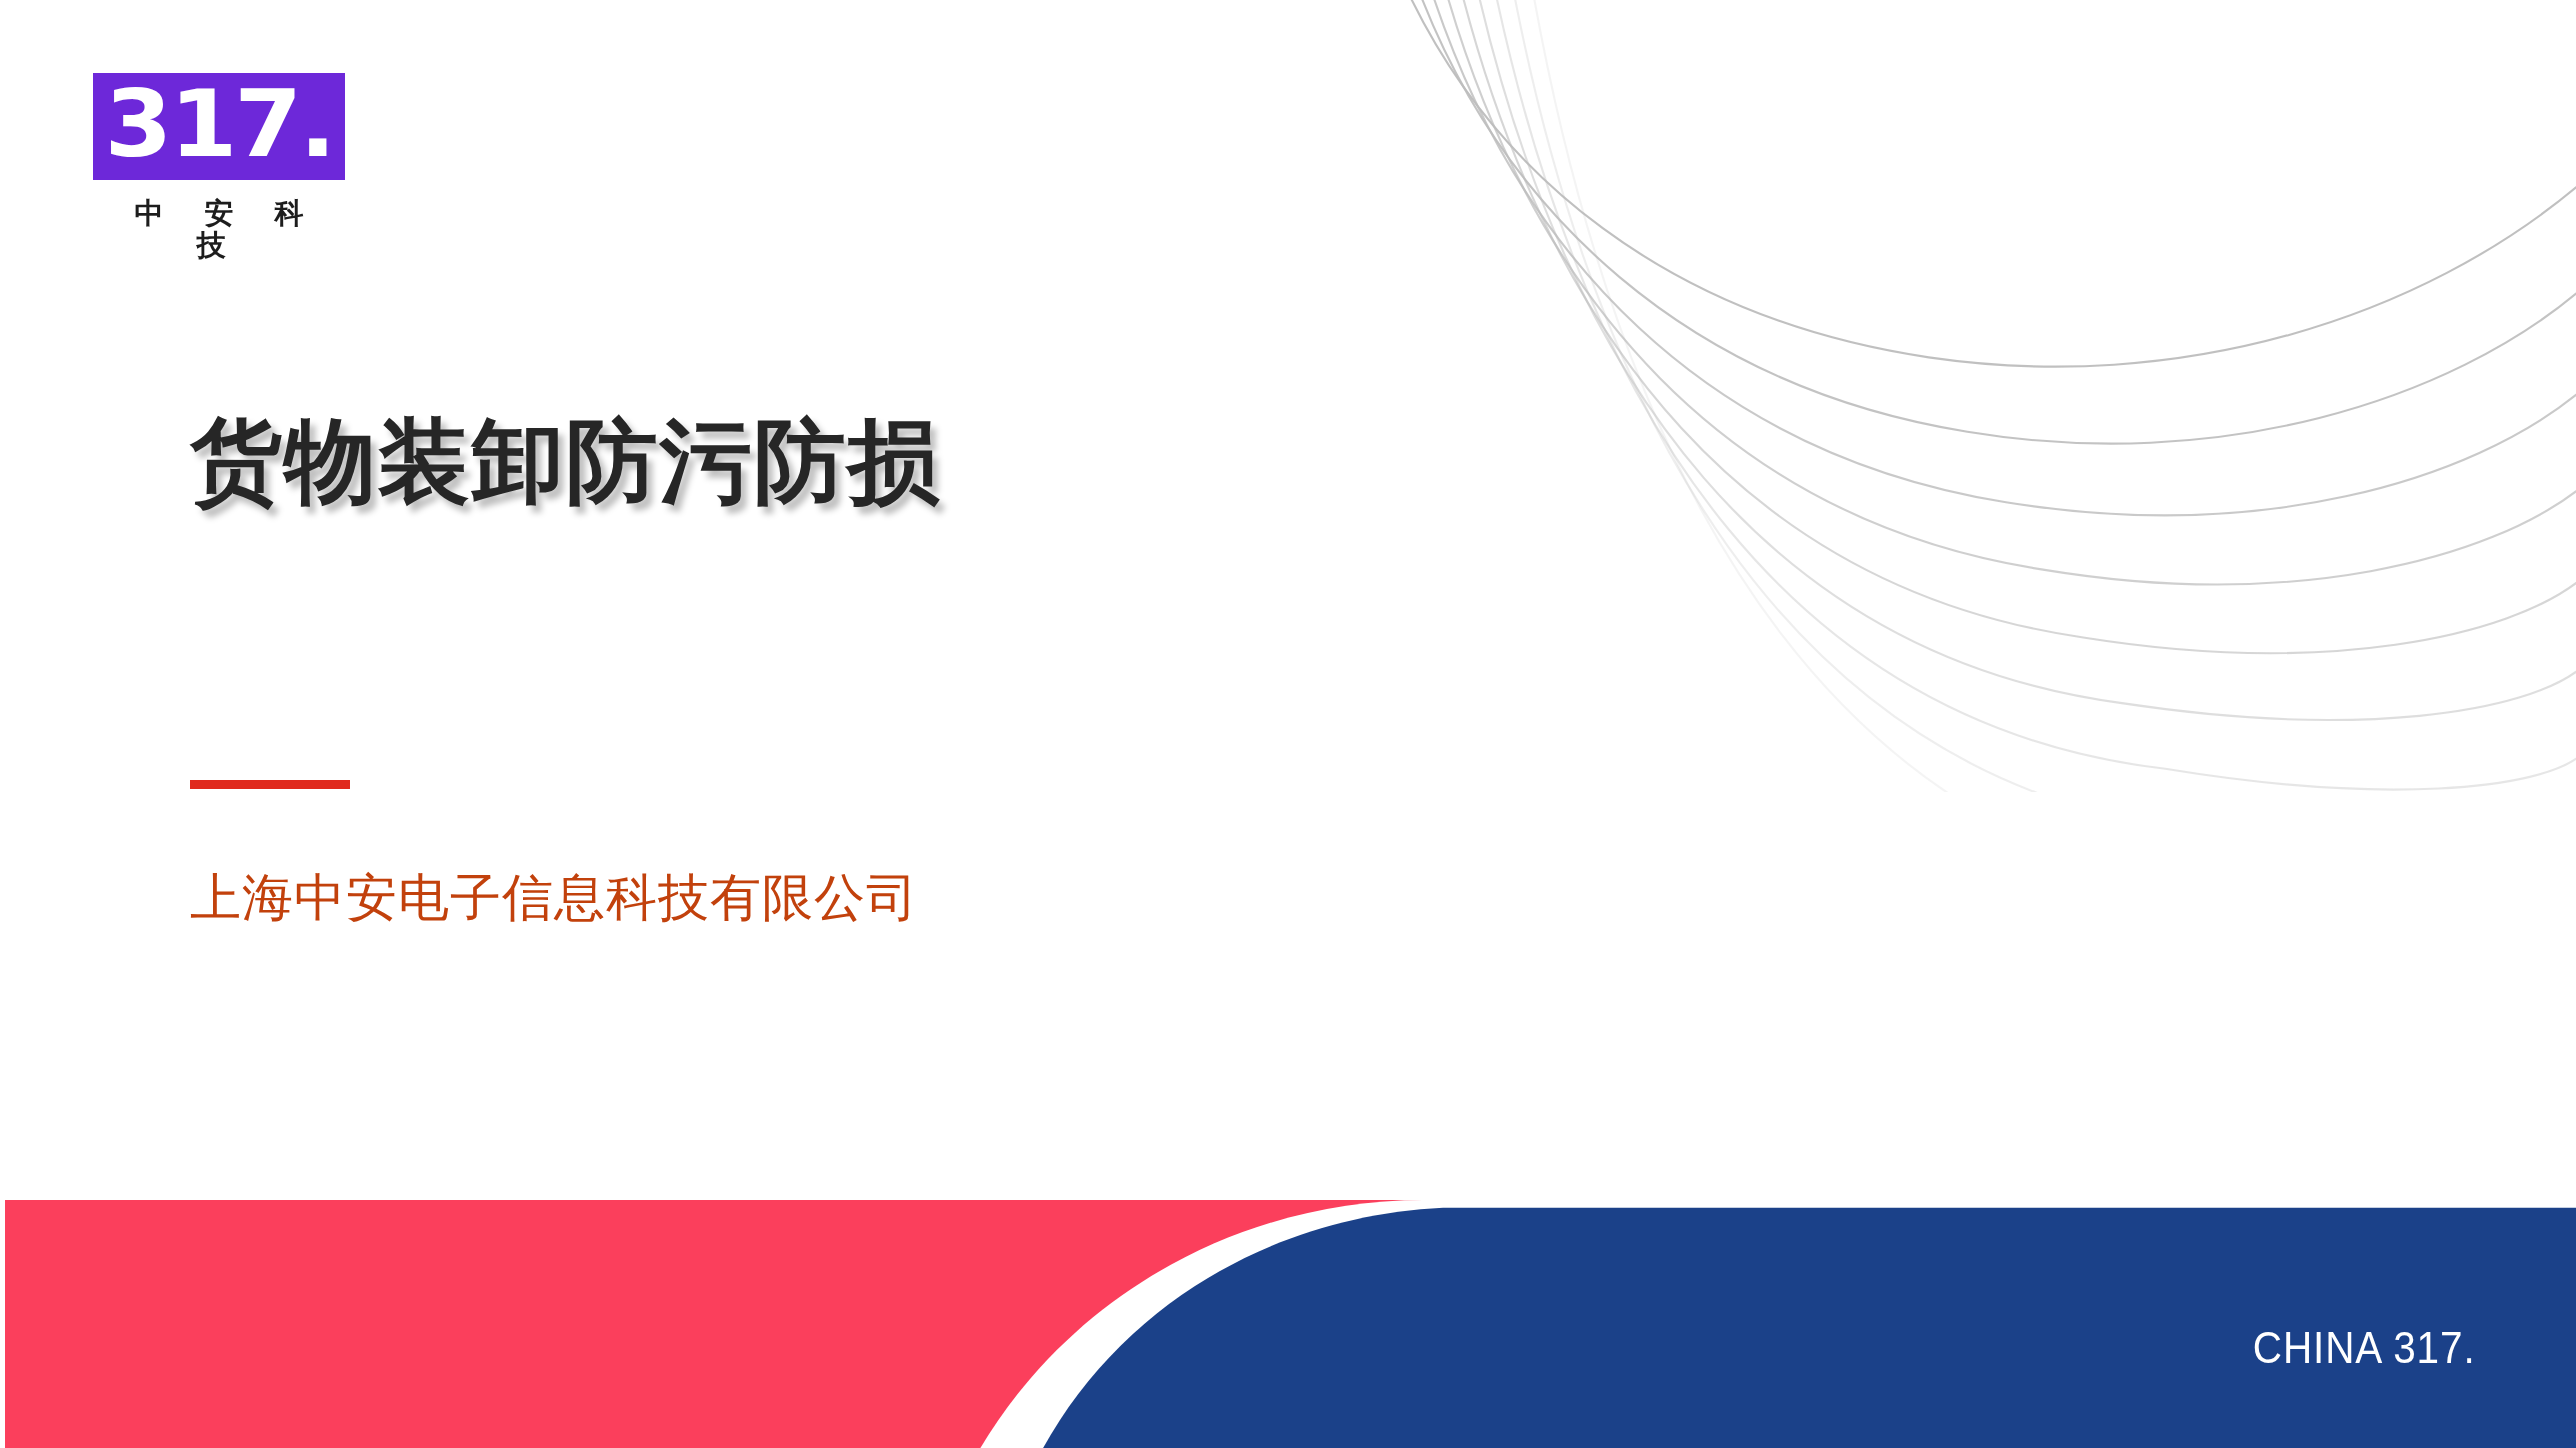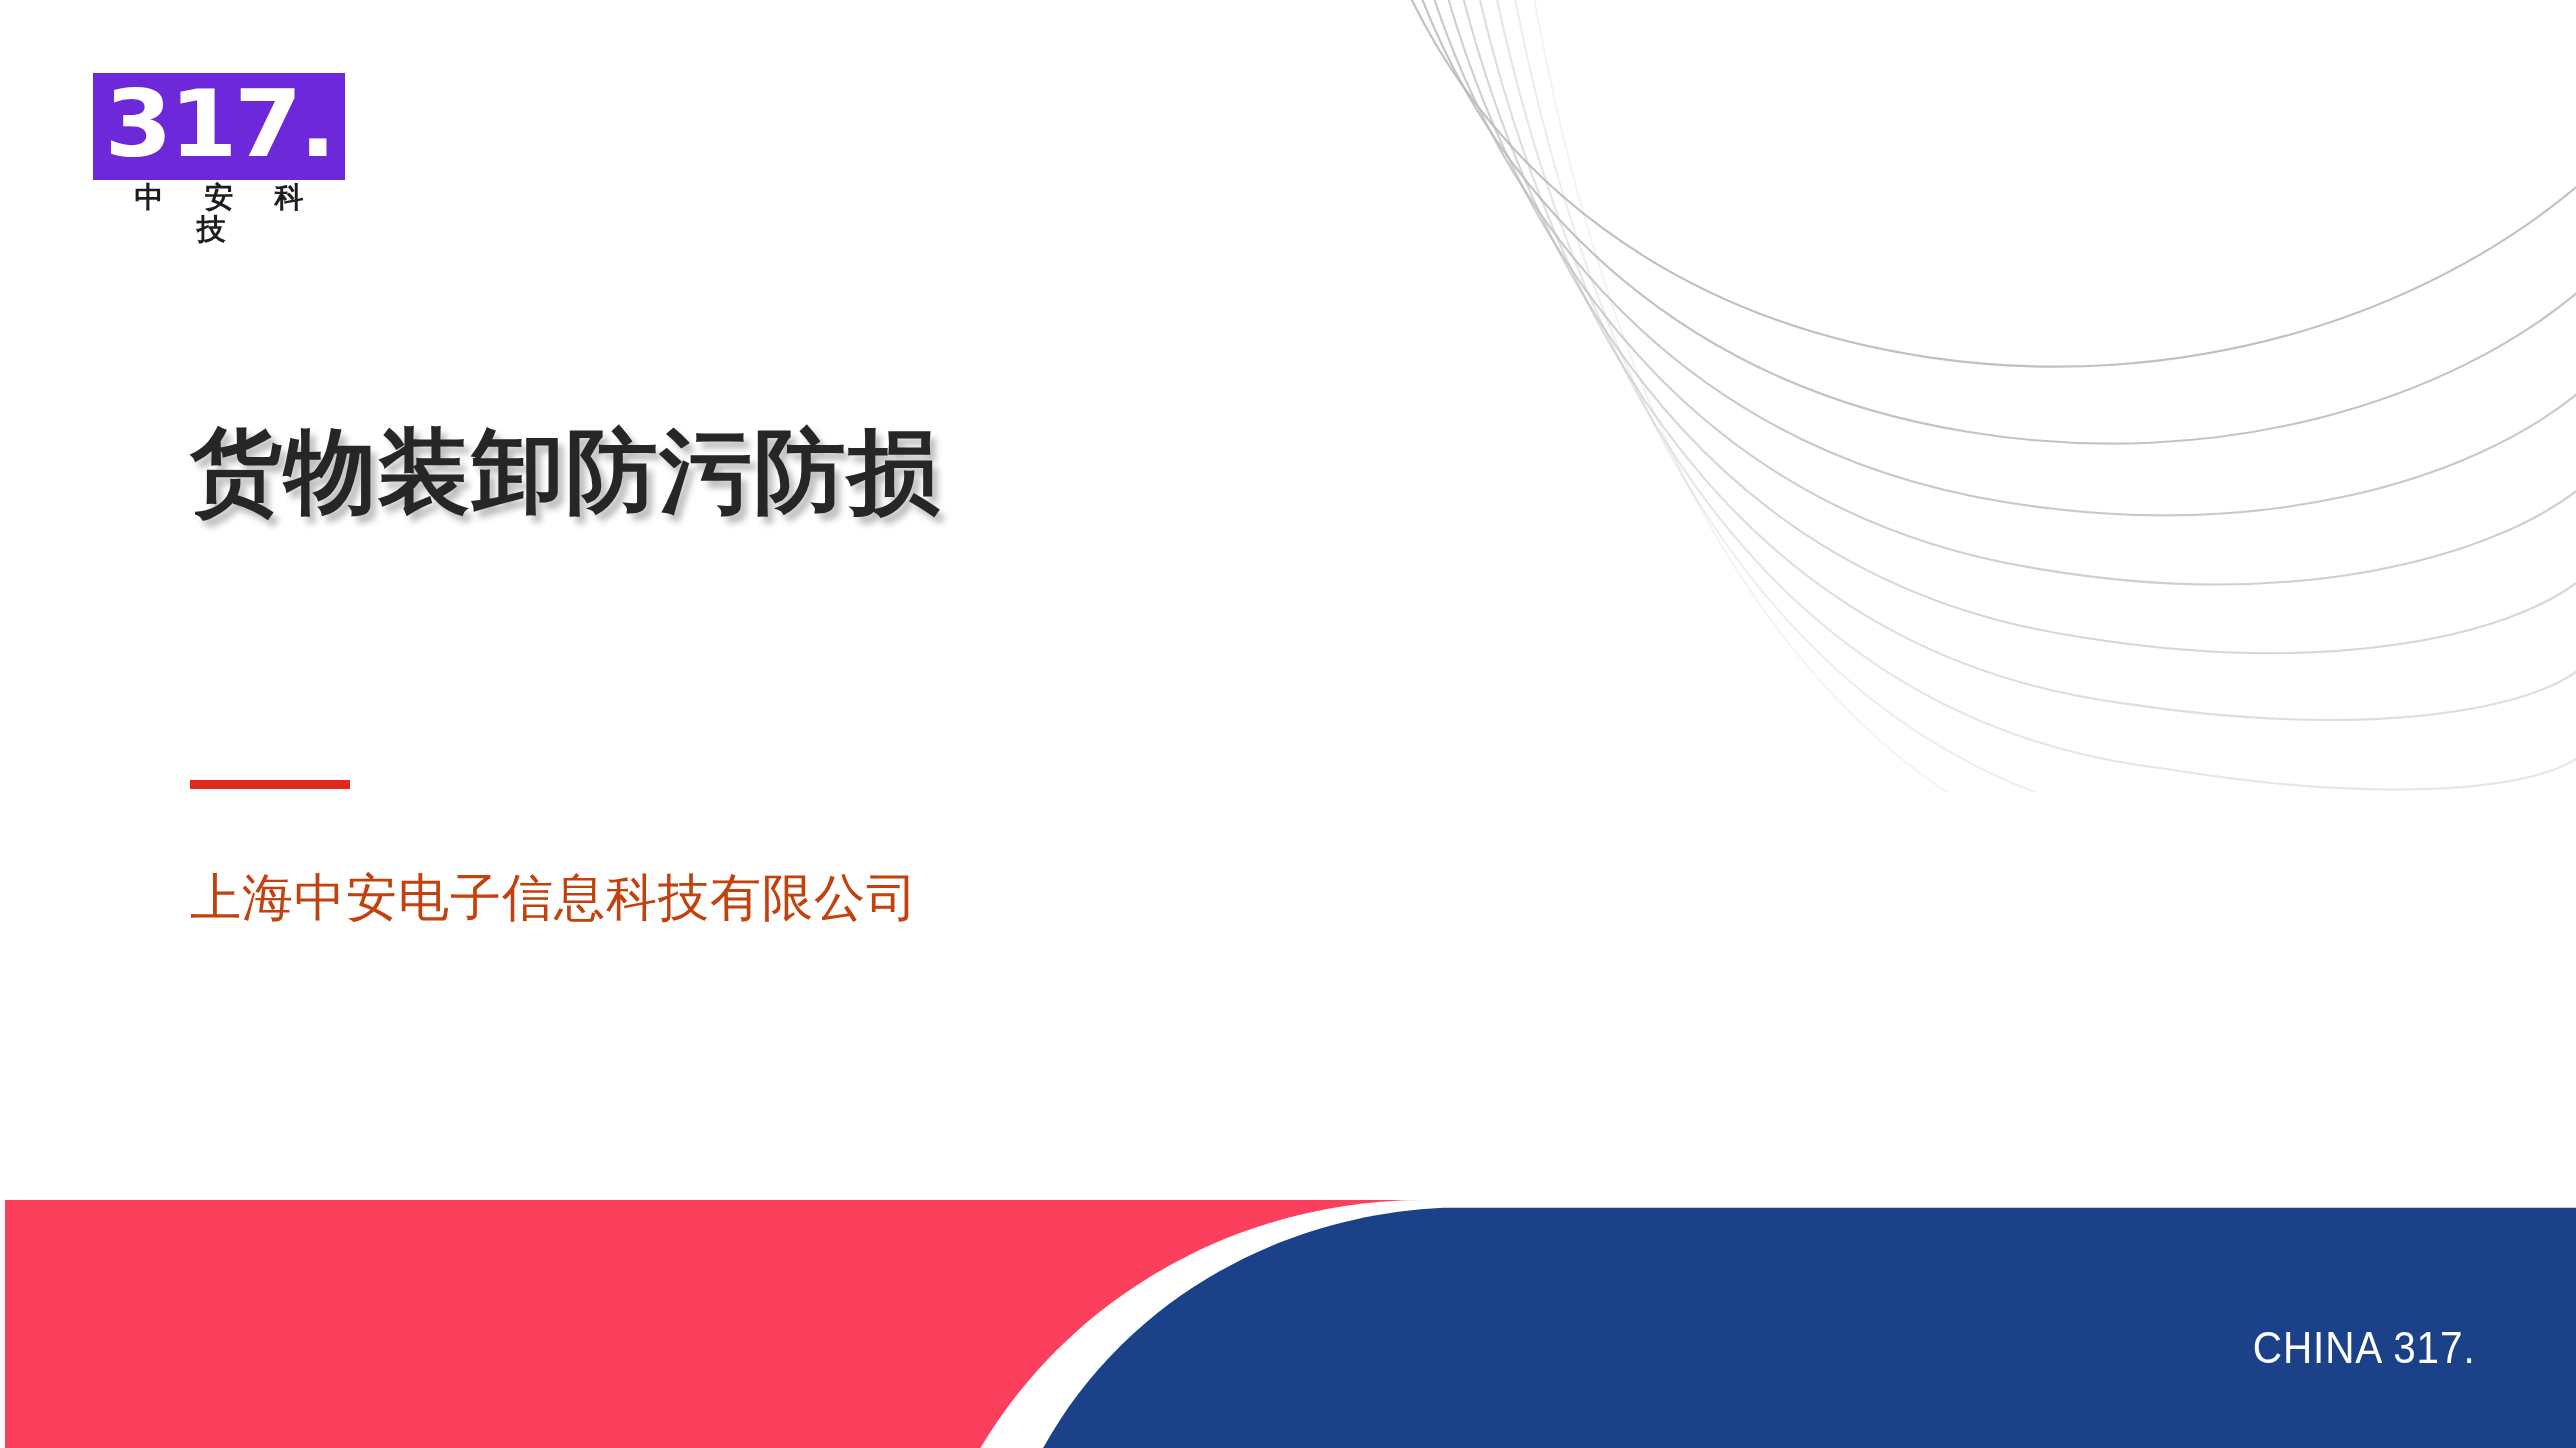--- a/index.html
+++ b/index.html
@@ -49,21 +49,21 @@
     color: #ffffff;
     font-family: "DejaVu Sans", sans-serif;
     font-weight: bold;
     font-size: 93px;
     line-height: 1;
     letter-spacing: -2.9px;
     transform: scaleX(1.05);
     padding-bottom: 3.9px;
   }
   .logo-sub {
-    margin-top: 2px;
+    margin-top: 18px;
     width: 252px;
     text-align: center;
     color: #1d1d1d;
     font-family: "DejaVu Sans", sans-serif;
     font-weight: bold;
     font-size: 29px;
     letter-spacing: 15.5px;
     text-indent: 15.5px;
     line-height: 1.1;
   }
@@ -77,21 +77,20 @@
   }
   .headline-line {
     color: #262626;
     font-family: "DejaVu Sans", "Liberation Sans", sans-serif;
     font-weight: bold;
     font-size: 92px;
     line-height: 1.26;
     letter-spacing: 1.9px;
     white-space: nowrap;
     text-shadow: 5.8px 6.8px 6.8px rgba(0,0,0,0.26);
-    margin-top: 10px;
   }
 
   .rule {
     position: absolute;
     left: 190px;
     top: 780px;
     width: 160px;
     height: 8.7px;
     background: #e0291d;
   }

